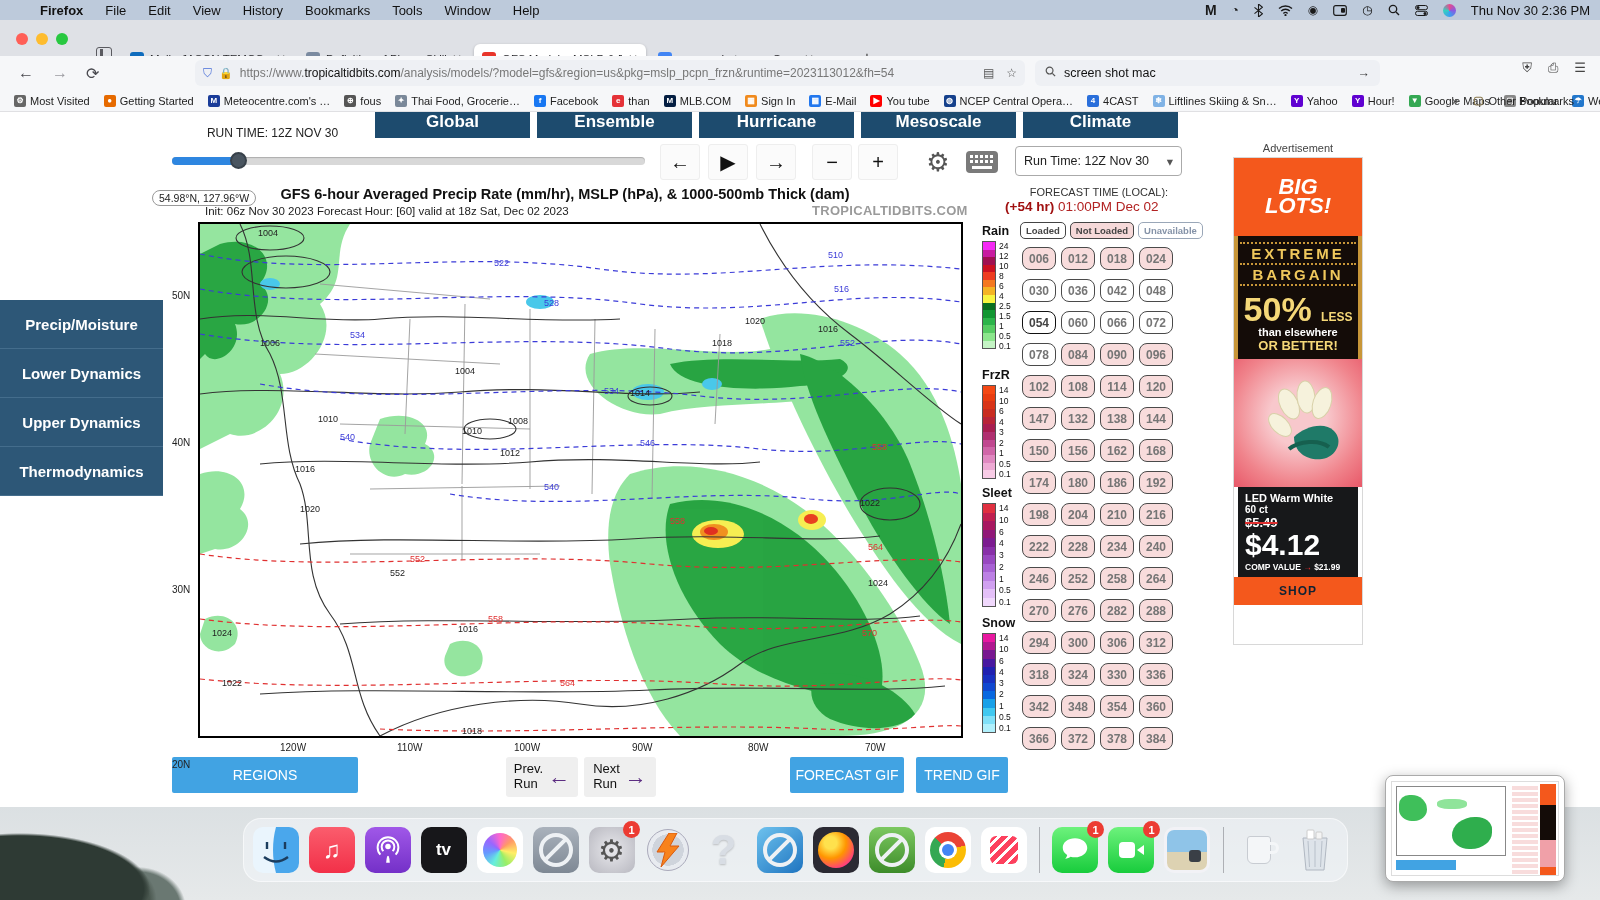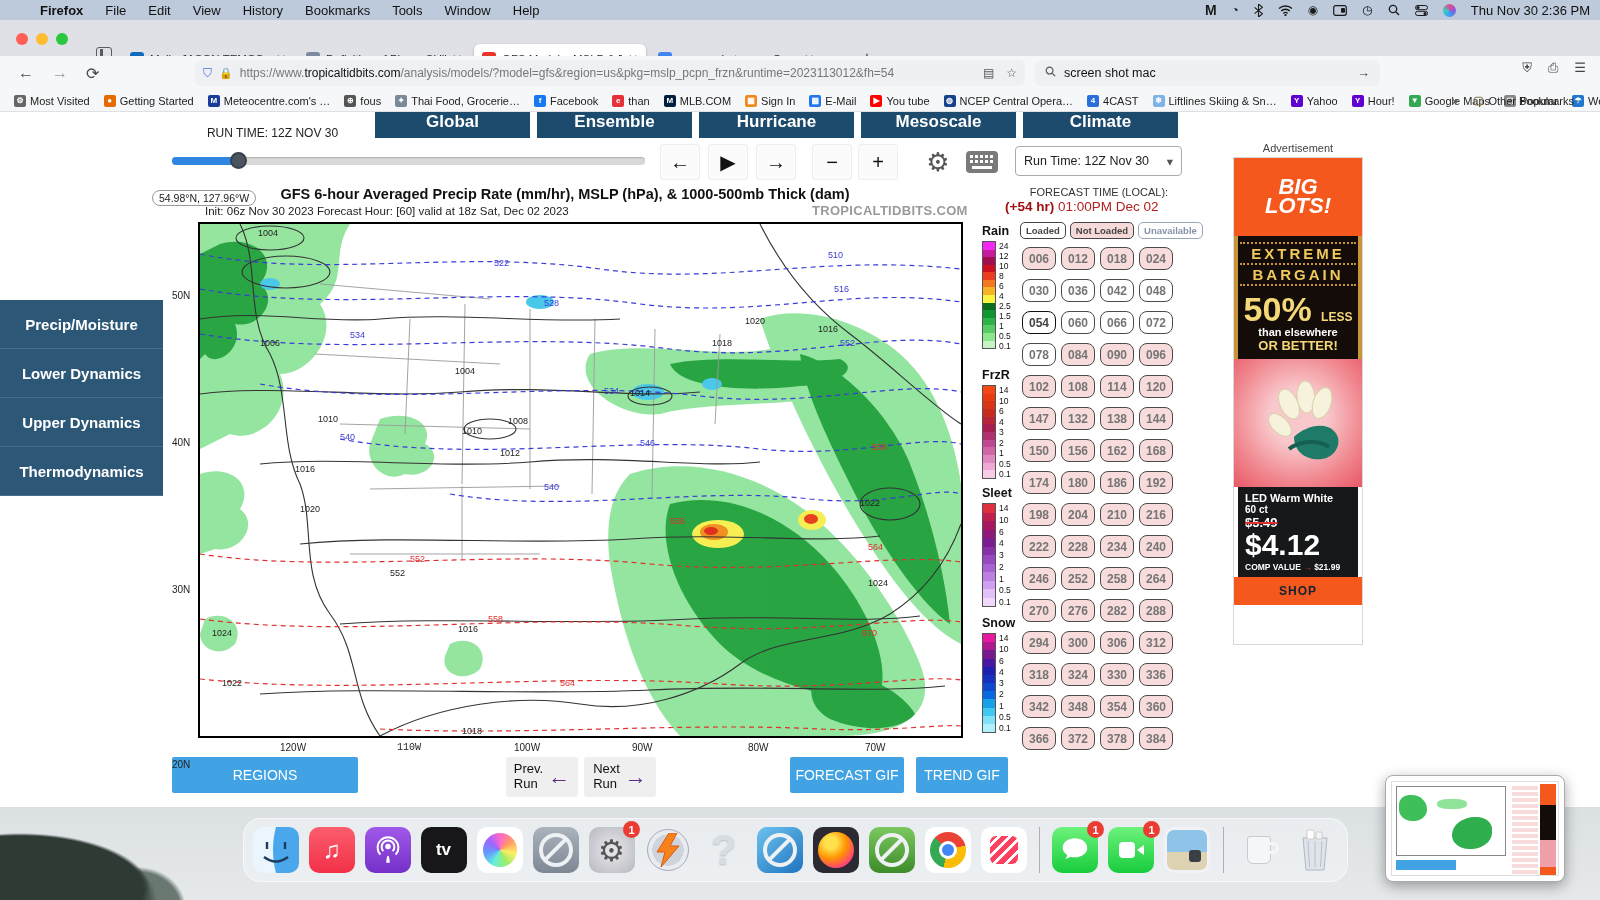--- a/index.html
+++ b/index.html
@@ -747,21 +747,21 @@
         <div class="now">$4.12</div>
         <div class="comp"><span>COMP VALUE</span> <span class="arrow">→</span> <span>$21.99</span></div>
       </div>
       <div id="ad-shop">SHOP</div>
     </div>
   <span style="position: absolute; font-size: 10px; color: rgb(34, 34, 34); left: 172px; top: 178px;">50N</span>
       <span style="position: absolute; font-size: 10px; color: rgb(34, 34, 34); left: 172px; top: 325px;">40N</span>
       <span style="position: absolute; font-size: 10px; color: rgb(34, 34, 34); left: 172px; top: 472px;">30N</span>
       <span style="position: absolute; font-size: 10px; color: rgb(34, 34, 34); left: 172px; top: 647px;">20N</span>
       <span style="position: absolute; font-size: 10px; color: rgb(34, 34, 34); top: 630px; left: 280px;">120W</span>
-      <span style="position: absolute; font-size: 10px; color: rgb(34, 34, 34); top: 630px; left: 397px; font-family: Liberation Mono, monospace;">110W</span>
+      <span style="position: absolute; font-size: 10px; color: rgb(34, 34, 34); top: 630px; left: 397px;">110W</span>
       <span style="position: absolute; font-size: 10px; color: rgb(34, 34, 34); top: 630px; left: 514px;">100W</span>
       <span style="position: absolute; font-size: 10px; color: rgb(34, 34, 34); top: 630px; left: 632px;">90W</span>
       <span style="position: absolute; font-size: 10px; color: rgb(34, 34, 34); top: 630px; left: 748px;">80W</span>
       <span style="position: absolute; font-size: 10px; color: rgb(34, 34, 34); top: 630px; left: 865px;">70W</span>
     </div>
 
   <div id="dock">
       <div class="dock-icon">
         <svg width="46" height="46" viewBox="0 0 46 46">
           <rect width="46" height="46" rx="10" fill="#eaf5fd"></rect>

